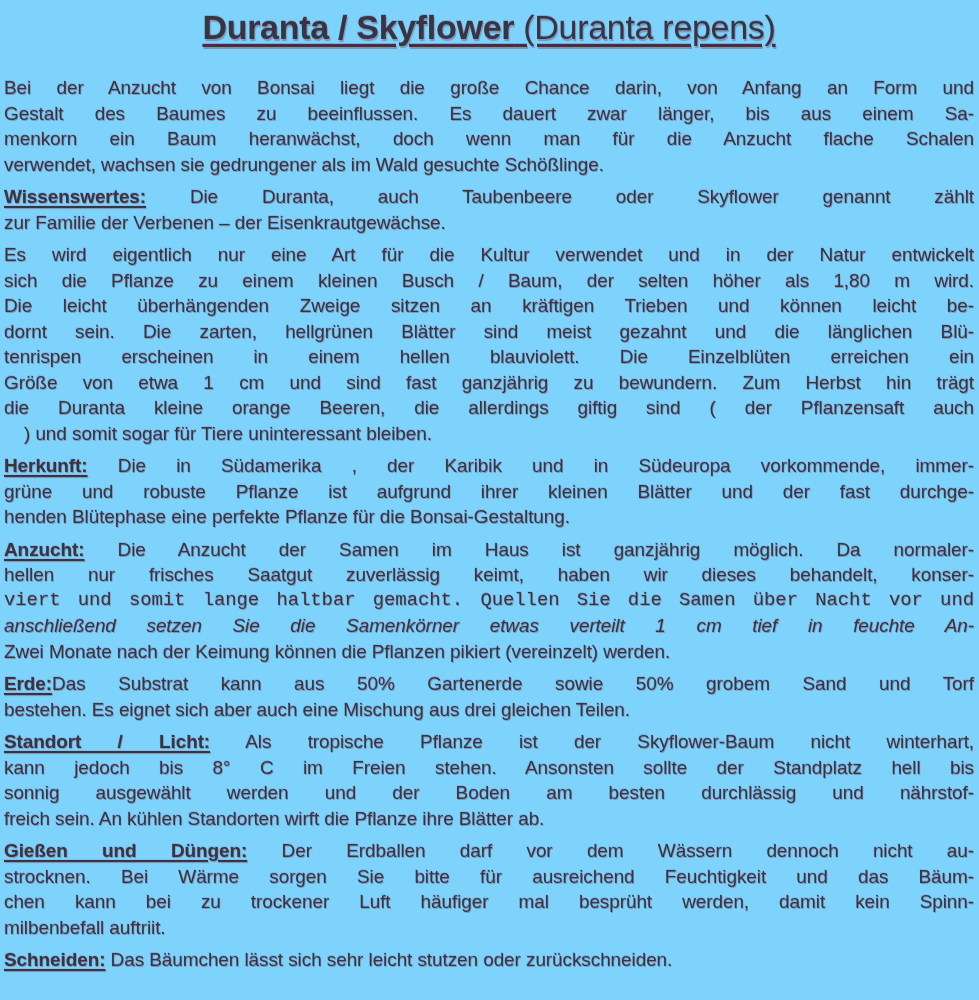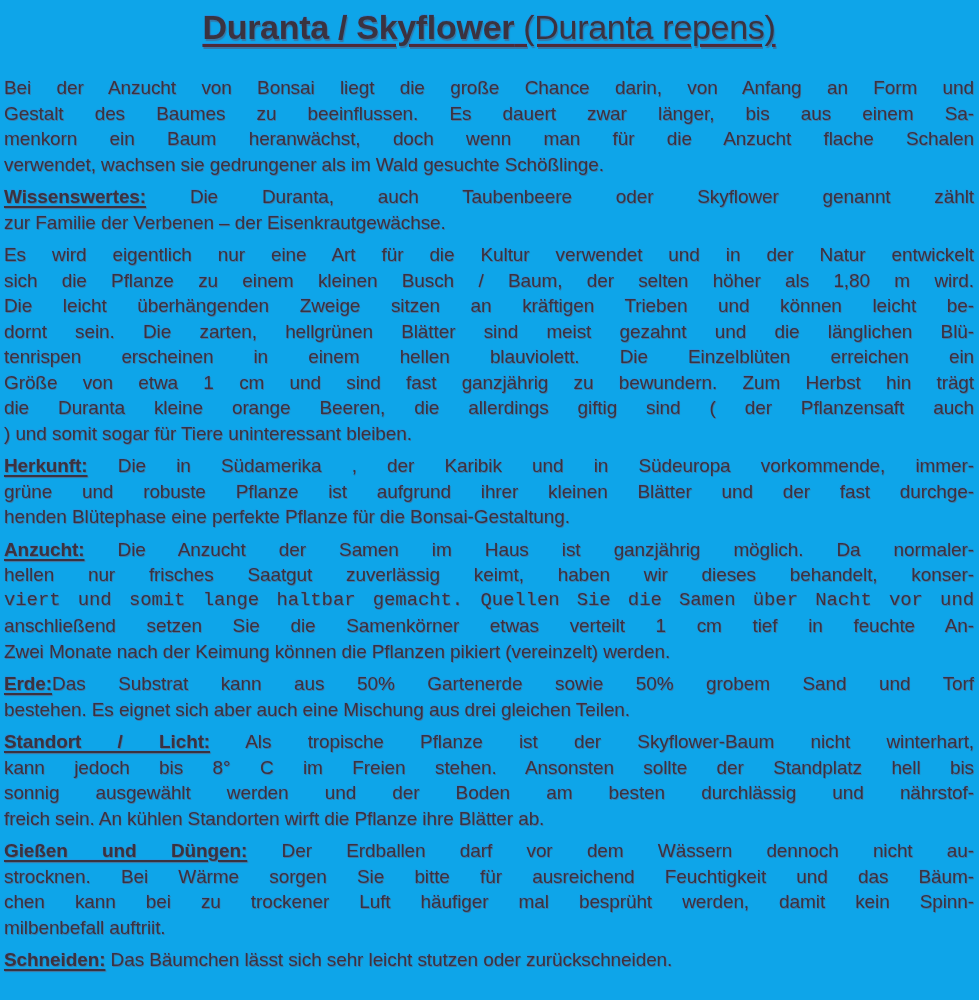--- a/index.html
+++ b/index.html
@@ -57,21 +57,21 @@
   .sec-heading {
     font-weight: 700;
     text-decoration: underline;
     text-decoration-thickness: 2px;
     text-underline-offset: 3px;
   }
 </style>
 </head>
 <body style="background: rgb(244, 242, 239);">
 
-<div class="page" style="background: #0ea5e9;">
+<div class="page" style="background: #7dd3fc;">
   <div class="title">
     <span class="t-bold">Duranta / Skyflower</span><span class="t-reg"> (Duranta repens)</span>
   </div>
   <div class="doc-body">
       <div class="para">
         <div class="line" style="color: rgb(58, 51, 64);">Bei der Anzucht von Bonsai liegt die große Chance darin, von Anfang an Form und</div>
         <div class="line" style="color: rgb(58, 51, 64);">Gestalt des Baumes zu beeinflussen. Es dauert zwar länger, bis aus einem Sa-</div>
         <div class="line" style="color: rgb(58, 51, 64);">menkorn ein Baum heranwächst, doch wenn man für die Anzucht flache Schalen</div>
         <div class="line last" style="color: rgb(58, 51, 64);">verwendet, wachsen sie gedrungener als im Wald gesuchte Schößlinge.</div>
       </div>
@@ -80,32 +80,32 @@
         <div class="line last" style="color: rgb(58, 51, 64);">zur Familie der Verbenen – der Eisenkrautgewächse.</div>
       </div>
       <div class="para">
         <div class="line" style="color: rgb(58, 51, 64);">Es wird eigentlich nur eine Art für die Kultur verwendet und in der Natur entwickelt</div>
         <div class="line" style="color: rgb(58, 51, 64);">sich die Pflanze zu einem kleinen Busch / Baum, der selten höher als 1,80 m wird.</div>
         <div class="line" style="color: rgb(58, 51, 64);">Die leicht überhängenden Zweige sitzen an kräftigen Trieben und können leicht be-</div>
         <div class="line" style="color: rgb(58, 51, 64);">dornt sein. Die zarten, hellgrünen Blätter sind meist gezahnt und die länglichen Blü-</div>
         <div class="line" style="color: rgb(58, 51, 64);">tenrispen erscheinen in einem hellen blauviolett. Die Einzelblüten erreichen ein</div>
         <div class="line" style="color: rgb(58, 51, 64);">Größe von etwa 1 cm und sind fast ganzjährig zu bewundern. Zum Herbst hin trägt</div>
         <div class="line" style="color: rgb(58, 51, 64);">die Duranta kleine orange Beeren, die allerdings giftig sind ( der Pflanzensaft auch</div>
-        <div class="line last" style="color: rgb(58, 51, 64);">) und somit sogar für Tiere uninteressant bleiben.</div>
+        <div class="line last" style="color: rgb(58, 51, 64); margin-left: 20px;">) und somit sogar für Tiere uninteressant bleiben.</div>
       </div>
       <div class="para">
         <div class="line" style="color: rgb(58, 51, 64);"><span class="sec-heading">Herkunft:</span> Die in Südamerika , der Karibik und in Südeuropa vorkommende, immer-</div>
         <div class="line" style="color: rgb(58, 51, 64);">grüne und robuste Pflanze ist aufgrund ihrer kleinen Blätter und der fast durchge-</div>
         <div class="line last" style="color: rgb(58, 51, 64);">henden Blütephase eine perfekte Pflanze für die Bonsai-Gestaltung.</div>
       </div>
       <div class="para">
         <div class="line" style="color: rgb(58, 51, 64);"><span class="sec-heading">Anzucht:</span> Die Anzucht der Samen im Haus ist ganzjährig möglich. Da normaler-</div>
         <div class="line" style="color: rgb(58, 51, 64);">hellen nur frisches Saatgut zuverlässig keimt, haben wir dieses behandelt, konser-</div>
         <div class="line" style="color: rgb(58, 51, 64); font-family: Liberation Mono, monospace;">viert und somit lange haltbar gemacht. Quellen Sie die Samen über Nacht vor und</div>
-        <div class="line" style="color: rgb(58, 51, 64);">anschließend setzen Sie die Samenkörner etwas verteilt 1 cm tief in feuchte An-</div>
+        <div class="line" style="color: rgb(58, 51, 64); font-style: italic;">anschließend setzen Sie die Samenkörner etwas verteilt 1 cm tief in feuchte An-</div>
         <div class="line last" style="color: rgb(58, 51, 64);">Zwei Monate nach der Keimung können die Pflanzen pikiert (vereinzelt) werden.</div>
       </div>
       <div class="para">
         <div class="line" style="color: rgb(58, 51, 64);"><span class="sec-heading">Erde:</span>Das Substrat kann aus 50% Gartenerde sowie 50% grobem Sand und Torf</div>
         <div class="line last" style="color: rgb(58, 51, 64);">bestehen. Es eignet sich aber auch eine Mischung aus drei gleichen Teilen.</div>
       </div>
       <div class="para">
         <div class="line" style="color: rgb(58, 51, 64);"><span class="sec-heading">Standort / Licht:</span> Als tropische Pflanze ist der Skyflower-Baum nicht winterhart,</div>
         <div class="line" style="color: rgb(58, 51, 64);">kann jedoch bis 8° C im Freien stehen. Ansonsten sollte der Standplatz hell bis</div>
         <div class="line" style="color: rgb(58, 51, 64);">sonnig ausgewählt werden und der Boden am besten durchlässig und nährstof-</div>

